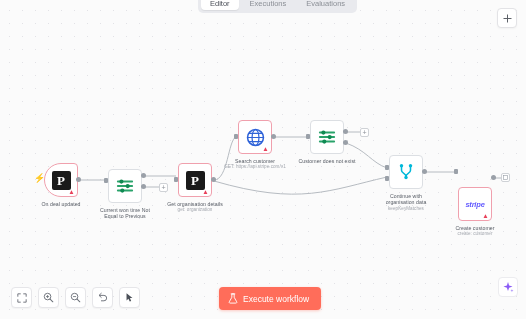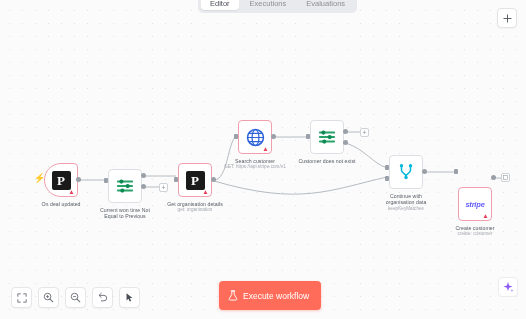--- a/index.html
+++ b/index.html
@@ -164,21 +164,21 @@
     border-radius: 4px;
     display: flex; align-items: center; justify-content: center;
     color: #6a6f77;
     box-shadow: 0 1px 1px rgba(0,0,0,.03);
   }
 
   
   .execute-btn {
     position: absolute;
     left: 219px; bottom: 9px;
-    height: 29px;
+    height: 23px;
     padding: 0 12px 0 9px;
     background: #ff6d5a;
     border-radius: 4px;
     display: flex; align-items: center; gap: 5px;
     color: #ffffff;
     font-size: 8.5px;
     box-shadow: 0 1px 3px rgba(255,109,90,.35);
     z-index: 40;
   }
 

